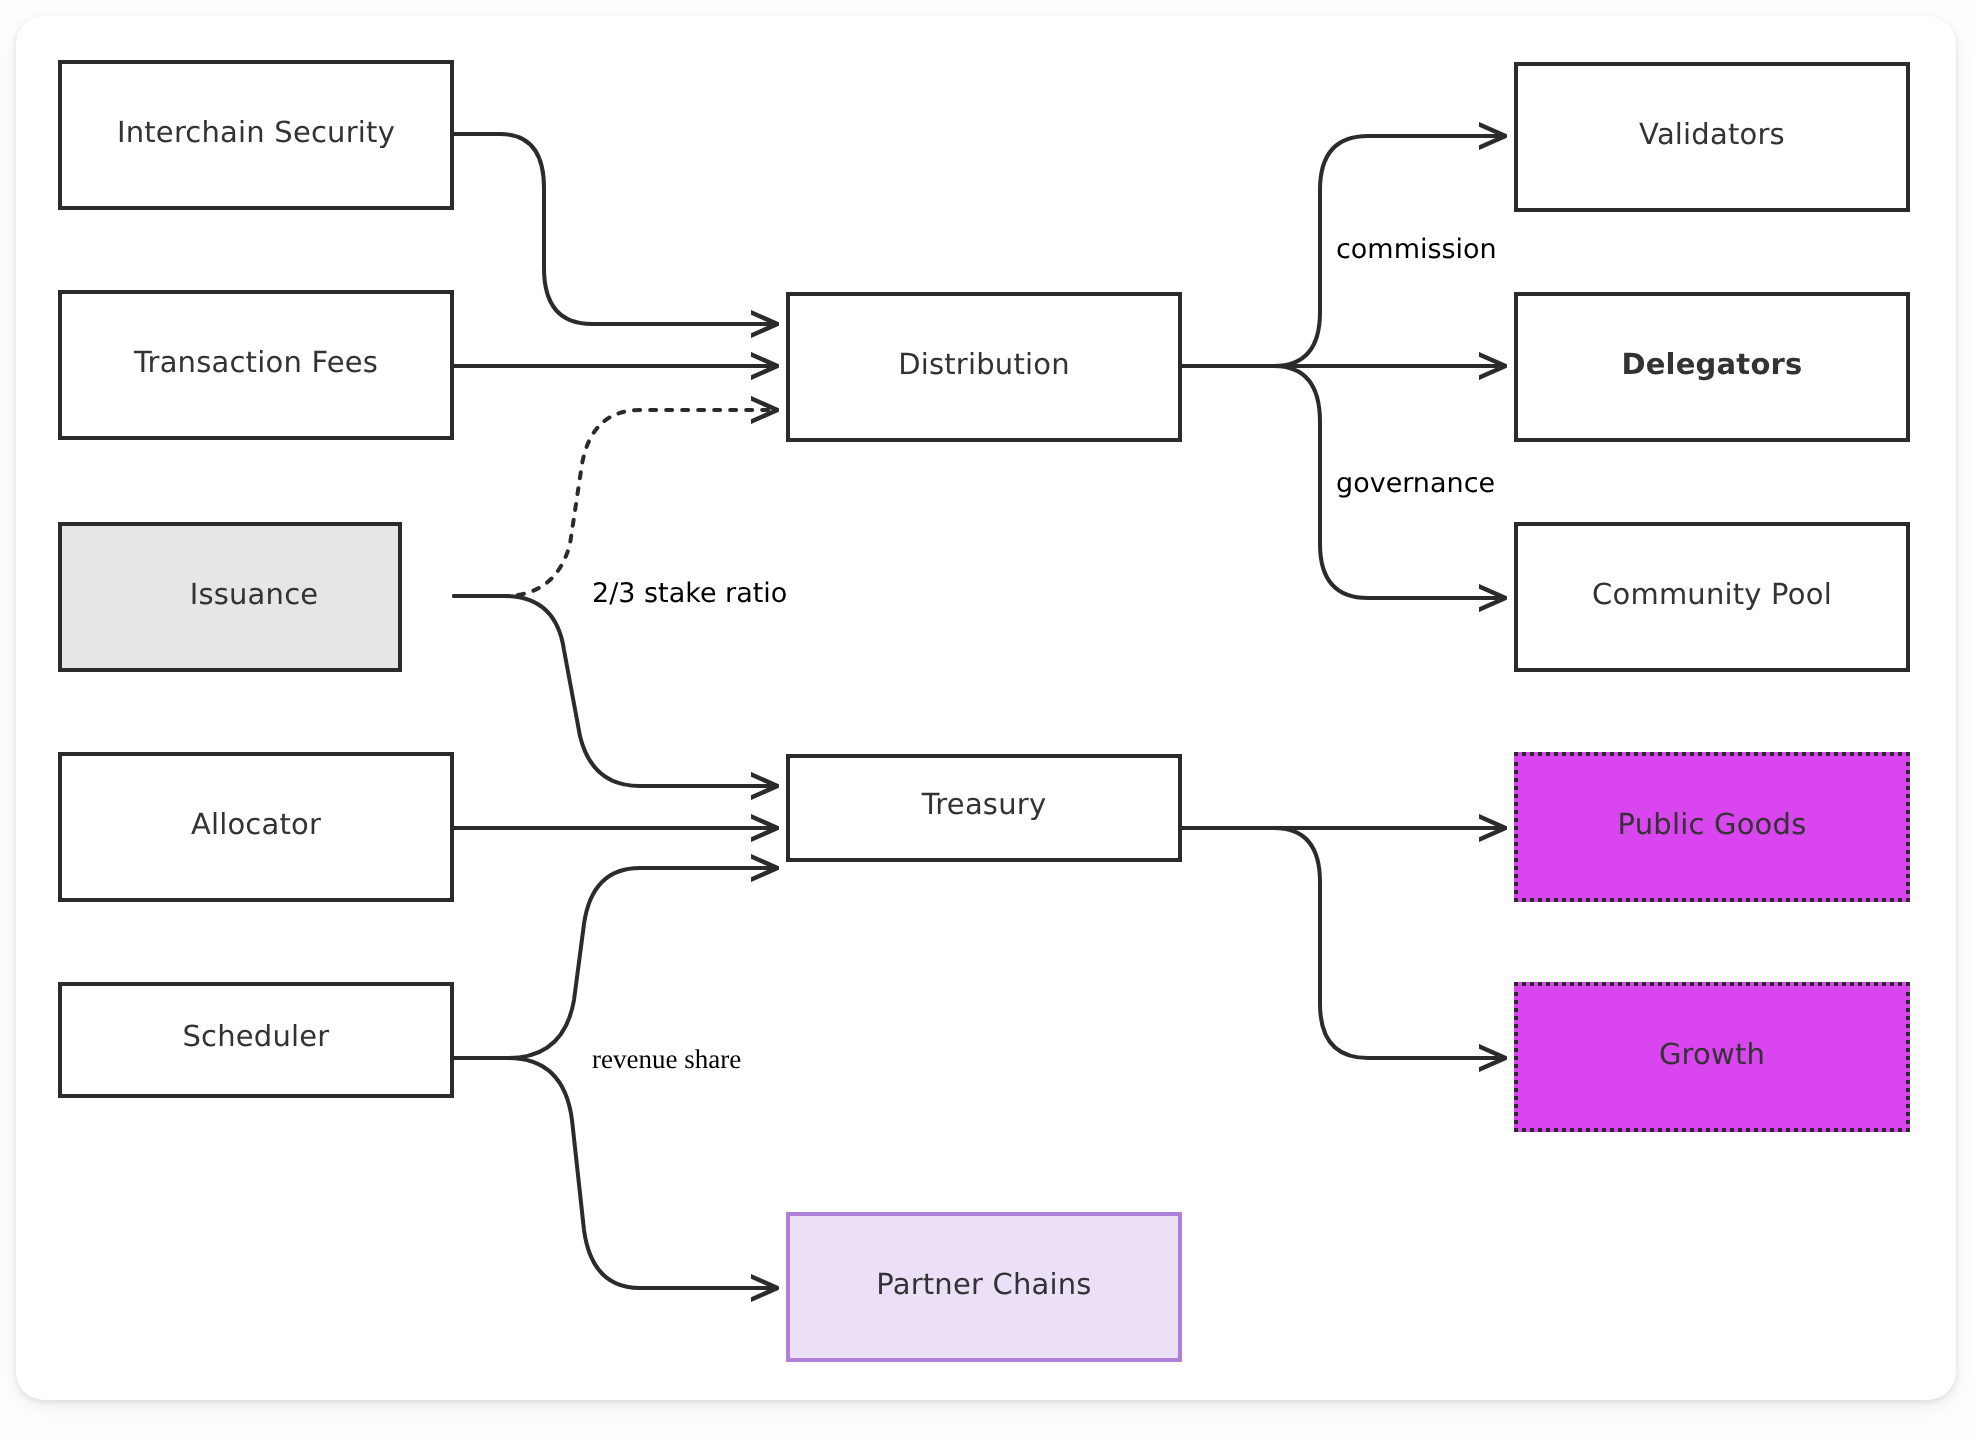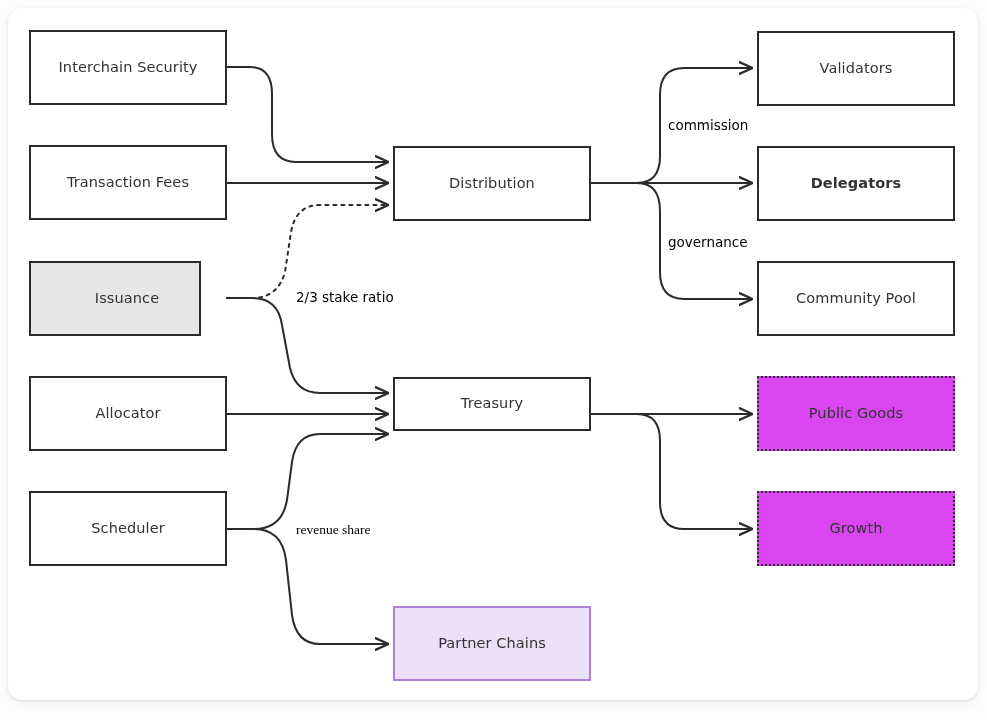--- a/index.html
+++ b/index.html
@@ -168,21 +168,21 @@
     </div>
 
     <div class="node filled-gray" style="left:29px;  top:261px; width:172px; height:75px;padding-left:24px;">
       <span class="node-label">Issuance</span>
     </div>
 
     <div class="node solid" style="left:29px;  top:376px; width:198px; height:75px;">
       <span class="node-label">Allocator</span>
     </div>
 
-    <div class="node solid" style="left:29px;  top:491px; width:198px; height:75px;">
+    <div class="node solid" style="left:29px;  top:491px; width:198px; height:58px;">
       <span class="node-label">Scheduler</span>
     </div>
 
     <div class="node solid" style="left:393px; top:146px; width:198px; height:75px;">
       <span class="node-label">Distribution</span>
     </div>
 
     <div class="node solid" style="left:393px; top:377px; width:198px; height:54px;">
       <span class="node-label">Treasury</span>
     </div>

